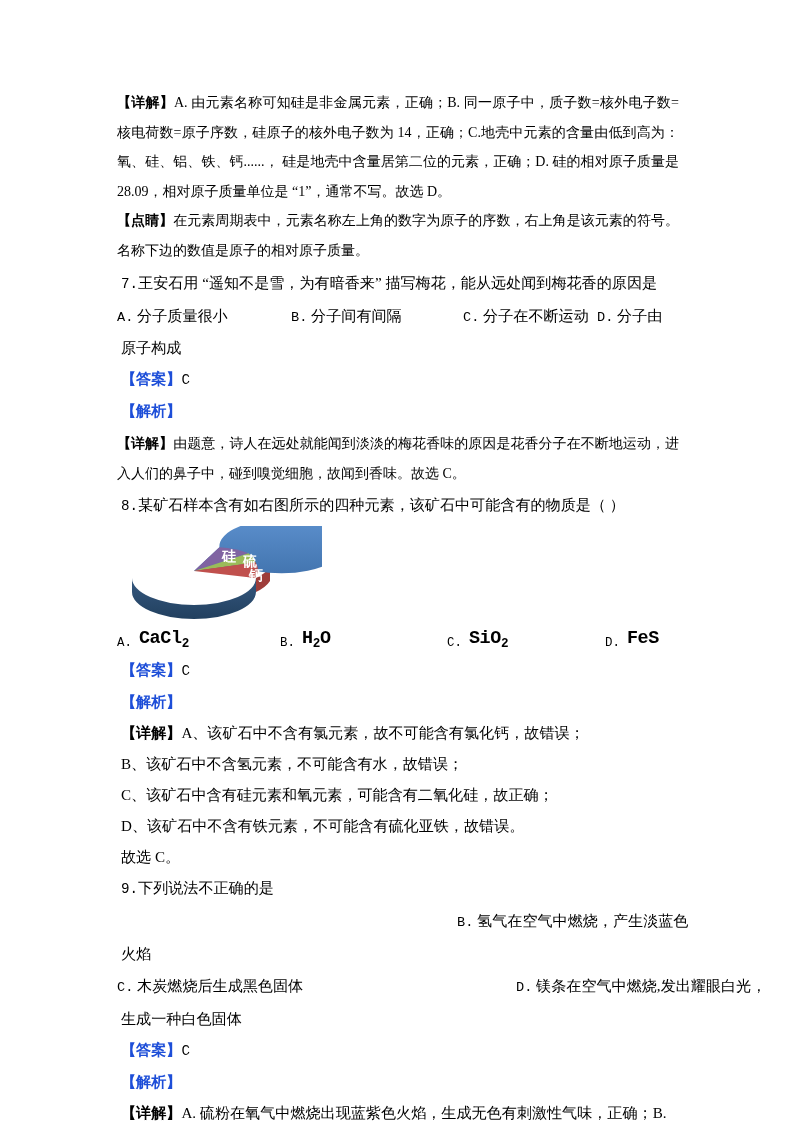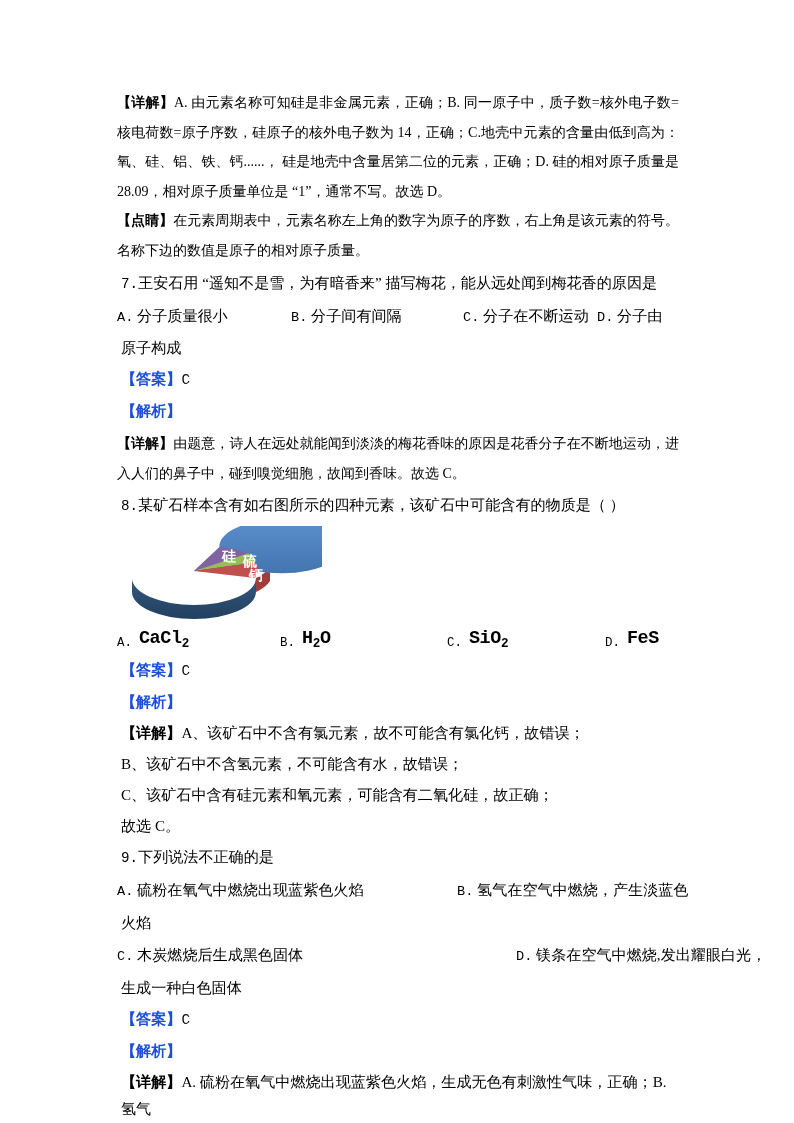--- a/index.html
+++ b/index.html
@@ -188,26 +188,26 @@
       <span class="fopt" style="left:163px;"><span class="flabel">B.</span><span class="formula">H<sub>2</sub>O</span></span>
       <span class="fopt" style="left:330px;"><span class="flabel">C.</span><span class="formula">SiO<sub>2</sub></span></span>
       <span class="fopt" style="left:488px;"><span class="flabel">D.</span><span class="formula">FeS</span></span>
     </div>
 
     <p class="para-left"><span class="blue bold">【答案】</span><span class="mono">C</span></p>
     <p class="para-left"><span class="blue bold">【解析】</span></p>
     <p class="para-left"><span class="bold">【详解】</span><span>A、该矿石中不含有氯元素，故不可能含有氯化钙，故错误；</span></p>
     <p class="para-left">B、该矿石中不含氢元素，不可能含有水，故错误；</p>
     <p class="para-left">C、该矿石中含有硅元素和氧元素，可能含有二氧化硅，故正确；</p>
+    <p class="para-left">D、该矿石中不含有铁元素，不可能含有硫化亚铁，故错误。</p>
     <p class="para-left">故选 C。</p>
 
     <p class="para-left"><span class="mono">9.</span><span>下列说法不正确的是</span></p>
 
     <div class="optrow">
-      <span class="opt" style="left:0px;"><span class="optlabel">A.</span>&nbsp;<span>硫粉在氧气中燃烧出现蓝紫色火焰</span></span>
       <span class="opt" style="left:340px;"><span class="optlabel">B.</span>&nbsp;<span>氢气在空气中燃烧，产生淡蓝色</span></span>
     </div>
     <p class="para-left">火焰</p>
 
     <div class="optrow">
       <span class="opt" style="left:0px;"><span class="optlabel">C.</span>&nbsp;<span>木炭燃烧后生成黑色固体</span></span>
       <span class="opt" style="left:351px;margin-left:48px;"><span class="optlabel">D.</span>&nbsp;<span>镁条在空气中燃烧,发出耀眼白光，</span></span>
     </div>
     <p class="para-left">生成一种白色固体</p>
 

